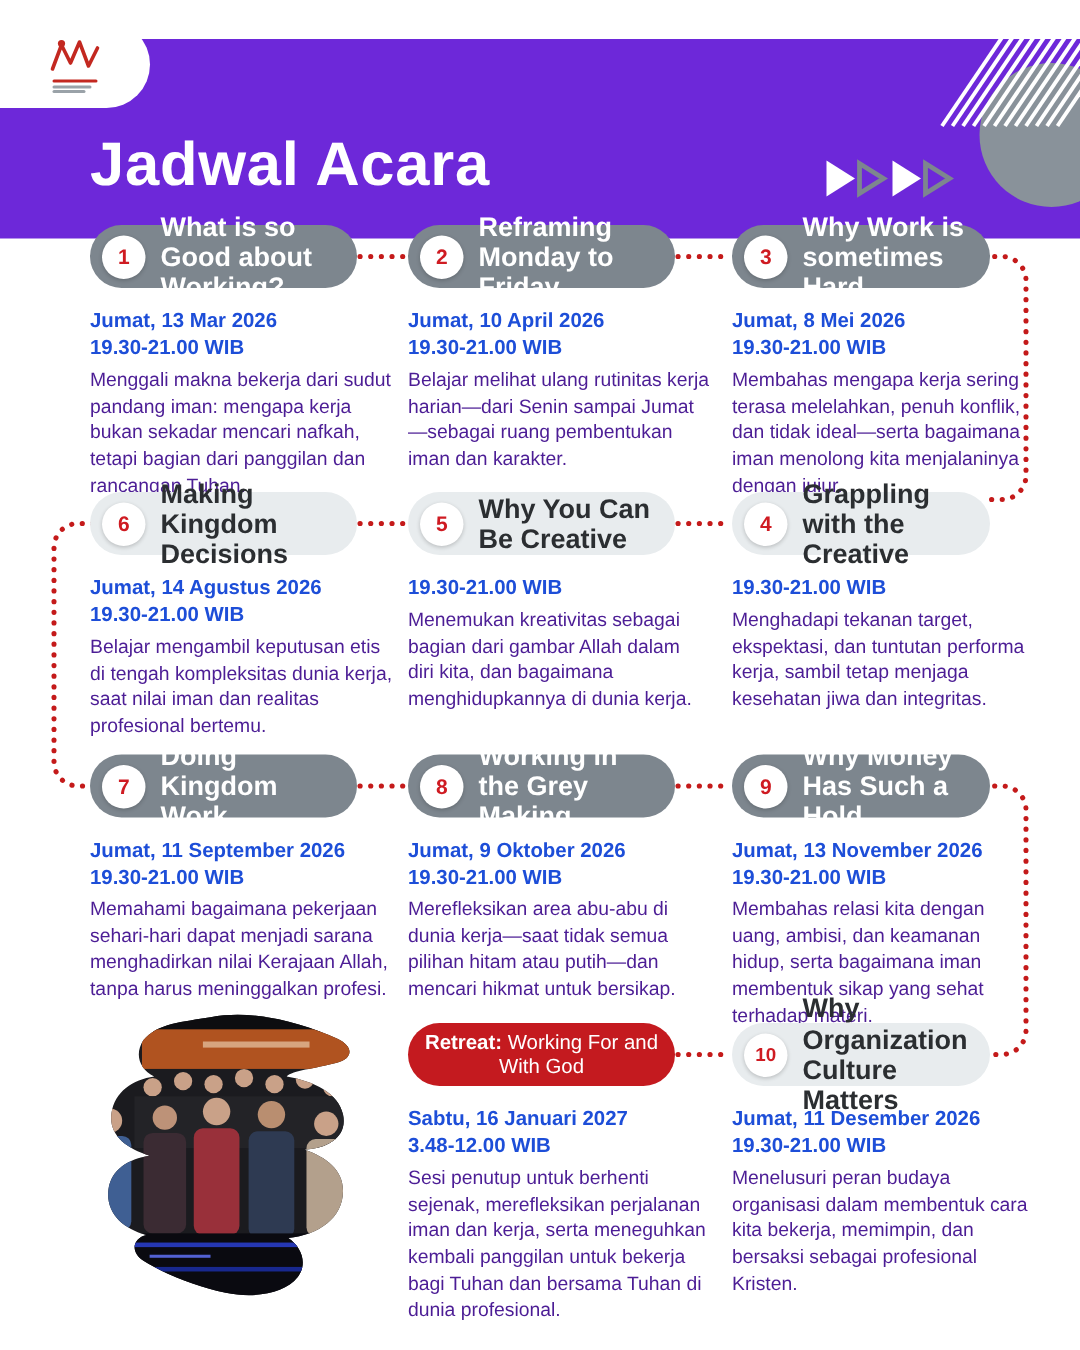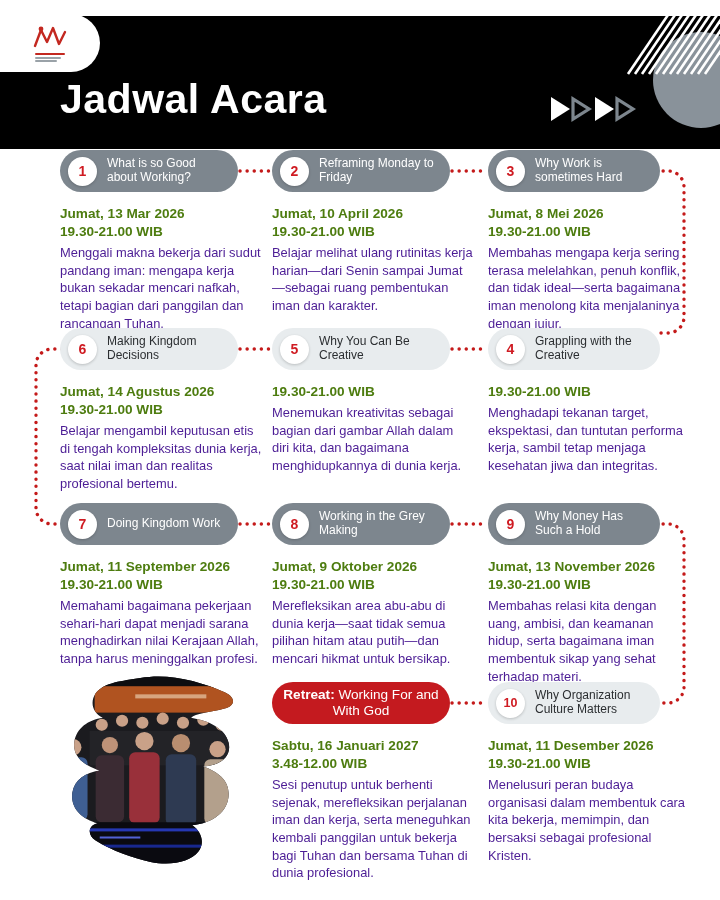--- a/index.html
+++ b/index.html
@@ -1,20 +1,20 @@
 <!DOCTYPE html>
 <html><head>
 <meta charset="utf-8">
 <style>
   html,body{margin:0;padding:0;background:#ffffff;}
   .page{position:relative;width:720px;height:900px;background:#ffffff;overflow:hidden;
         font-family:"Liberation Sans","DejaVu Sans",sans-serif;}
 
   
-  .header{position:absolute;left:0;top:16px;width:720px;height:133px;background:#000000;}
+  .header{position:absolute;left:0;top:26px;width:720px;height:133px;background:#6d28d9;}
   .logo-pill{position:absolute;left:0;top:14px;width:100px;height:58px;background:#ffffff;
              border-radius:0 29px 29px 0;display:flex;align-items:center;justify-content:center;}
   .logo-mark{display:flex;flex-direction:column;align-items:center;gap:2px;}
   .logo-lines{width:30px;}
   .logo-lines div{height:2px;margin-top:1.5px;background:#c32820;border-radius:1px;}
   .logo-lines div:nth-child(2){background:#9aa2a8;width:26px;}
   .logo-lines div:nth-child(3){background:#9aa2a8;width:22px;}
   .page-title{position:absolute;left:60px;top:60px;margin:0;color:#ffffff;
               font-size:41px;font-weight:bold;letter-spacing:.5px;}
   .arrows{position:absolute;left:550px;top:80px;}
@@ -27,25 +27,25 @@
 
   .pill{height:42px;border-radius:21px;display:flex;align-items:center;
         padding:0 10px 0 8px;box-sizing:border-box;width:178px;position:relative;z-index:2;}
   .col3 .pill{width:172px;}
   .pill.dark{background:#7d868e;color:#ffffff;}
   .pill.light{background:#e8ecee;color:#2b2e31;}
   .pill.red{background:#c41a1f;color:#ffffff;justify-content:center;text-align:center;padding:0 8px;}
   .num{flex:0 0 29px;width:29px;height:29px;border-radius:50%;background:#ffffff;color:#cf1b22;
        display:flex;align-items:center;justify-content:center;font-weight:bold;font-size:14px;
        margin-right:10px;box-shadow:0 1px 3px rgba(0,0,0,.2);}
-  .pill-title{font-size:12px;font-weight:normal;line-height:1.13;}
+  .pill-title{font-size:18px;font-weight:bold;line-height:1.13;}
   .rt-title{font-size:13.6px;line-height:1.15;text-align:center;}
   .rt-bold{font-weight:bold;}
 
-  .when{margin-top:13px;color:#4d7c0f;font-weight:bold;font-size:13.6px;line-height:1.32;}
+  .when{margin-top:13px;color:#1d4ed8;font-weight:bold;font-size:13.6px;line-height:1.32;}
   .desc{margin-top:3px;color:#4c1d95;font-size:12.9px;line-height:1.37;}
 
   
   .connectors{position:absolute;left:0;top:0;z-index:1;pointer-events:none;}
 
   
   .photo{position:absolute;left:38px;top:672px;z-index:2;}
 </style>
 </head>
 <body>

